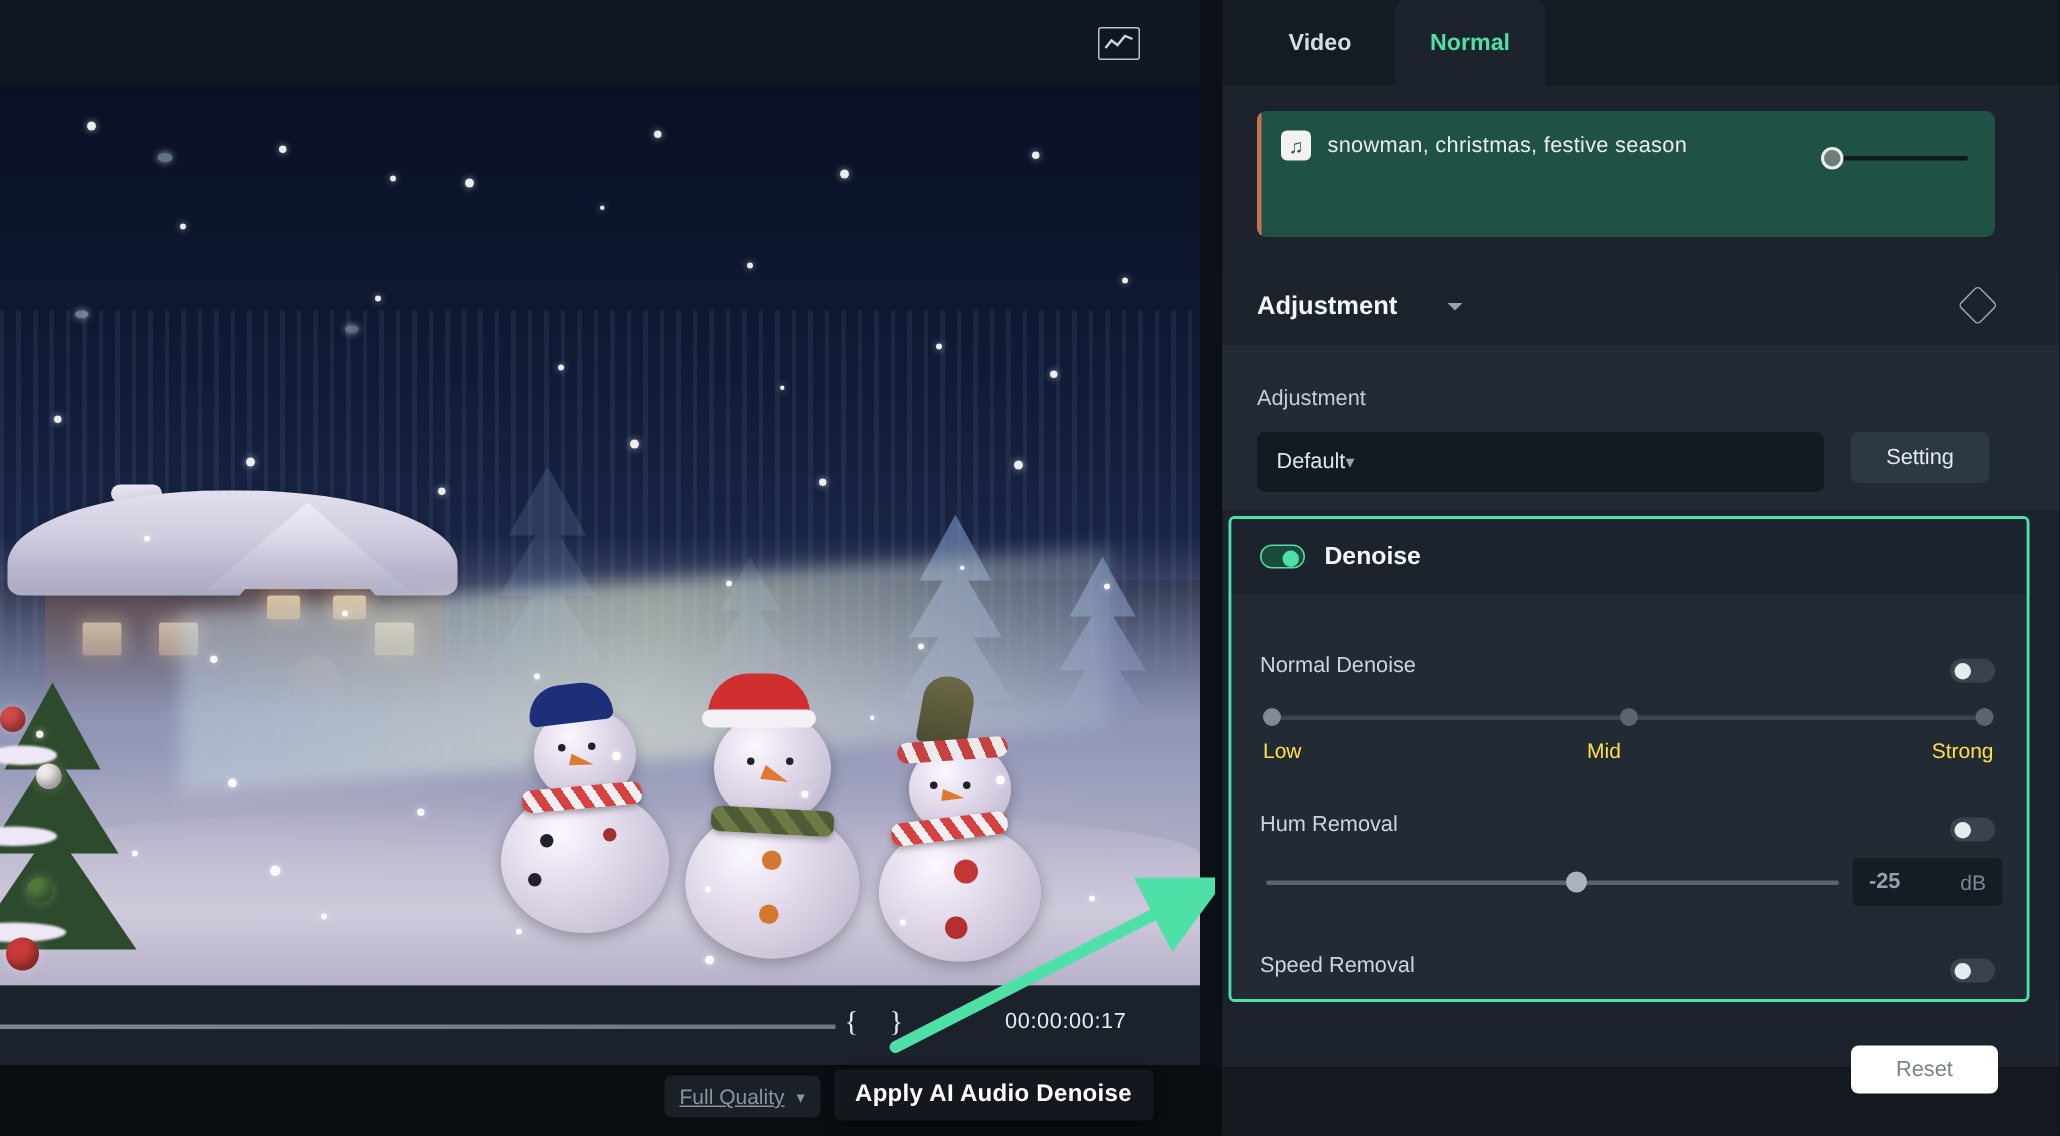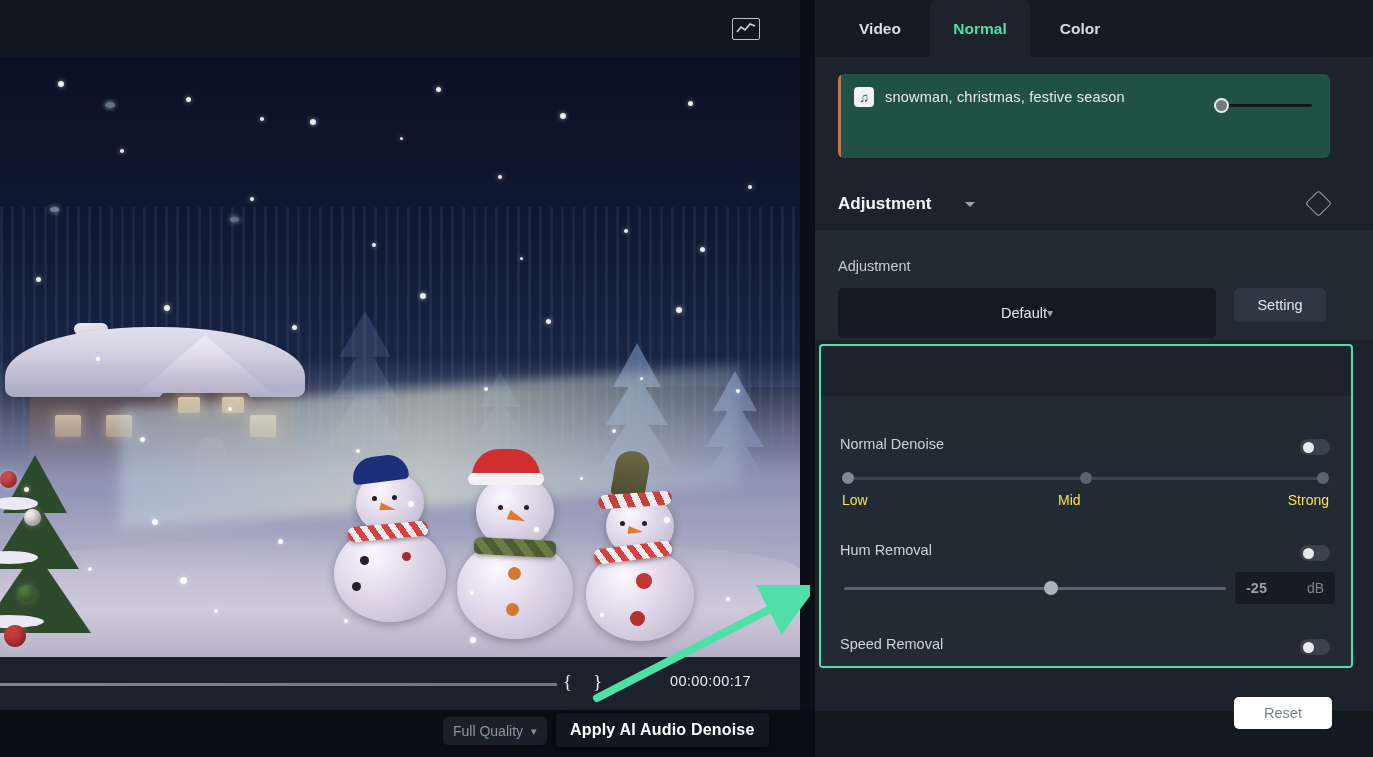--- a/index.html
+++ b/index.html
@@ -191,21 +191,21 @@
   #bottom-bar{
     position:absolute;left:0;top:710px;width:815px;height:47px;
     background:#0a0d12;
     display:flex;align-items:center;
   }
   #quality-select{
     position:absolute;left:443px;top:717px;height:28px;
     padding:0 10px; display:flex;align-items:center;gap:8px;
     background:#1a2028;border-radius:5px;cursor:pointer;
   }
-  #quality-select .lbl{color:#8b939d;font-size:14px;}
+  #quality-select .lbl{color:#8b939d;font-size:14px;text-decoration:underline;}
   #quality-select .chev{color:#8b939d;font-size:11px;}
   #toolbar-icons{
     position:absolute;left:570px;top:714px;display:flex;gap:22px;align-items:center;
     opacity:.45;
   }
   #toolbar-icons .ti{width:26px;height:24px;border:1.4px solid #aeb6c0;border-radius:3px;}
   #toolbar-icons .ti.circ{border-radius:50%;width:24px;height:24px;}
   #apply-tooltip{
     position:absolute;left:556px;top:713px;height:34px;
     background:#14181e;border-radius:4px;
@@ -282,23 +282,23 @@
     position:absolute;right:45px;top:16px;width:19px;height:19px;
     border:1.6px solid #9aa3ad;transform:rotate(45deg);border-radius:3px;cursor:pointer;
   }
 
   #eq-block{
     position:absolute;left:815px;top:230px;width:558px;height:110px;
     background:#222a34;
   }
   #eq-label{position:absolute;left:23px;top:28px;color:#c4ccd5;font-size:14.5px;}
   #eq-select{
-    position:absolute;left:23px;top:58px;width:378px;height:50px;
+    position:absolute;left:23px;top:58px;width:378px;height:40px;
     background:#141a21;border-radius:5px;
-    display:flex;align-items:center;justify-content:center;
+    display:flex;align-items:center;justify-content:flex-start;
     padding:0 13px;cursor:pointer;
   }
   #eq-select .val{color:#dfe5ec;font-size:14.5px;}
   #eq-select .chev{color:#9aa3ad;font-size:12px;}
   #eq-setting-btn{
     position:absolute;left:419px;top:58px;width:92px;height:34px;
     background:#2e3844;border-radius:5px;
     display:flex;align-items:center;justify-content:center;
     color:#e3e9f0;font-size:14.5px;cursor:pointer;
   }
@@ -567,21 +567,20 @@
         </marker>
       </defs>
       <line x1="12" y1="113" x2="205" y2="14" stroke="#4fe0a8" stroke-width="8" stroke-linecap="round" marker-end="url(#ah)"></line>
     </svg>
   </div>
 
   <div id="right-panel">
     <div id="tabs">
       <div class="tab">Video</div>
       <div class="tab active">Normal</div>
-      <div class="tab">Color</div>
     </div>
   </div>
 
   <div id="clip-card">
     <div class="leftbar"></div>
     <div id="clip-head">
       <div id="music-icon">♫</div>
       <div id="clip-title">snowman, christmas, festive season</div>
     </div>
     <div id="clip-volume">
@@ -599,20 +598,26 @@
   <div id="eq-block">
     <div id="eq-label">Adjustment</div>
     <div id="eq-select">
       <span class="val">Default</span>
       <span class="chev">▾</span>
     </div>
     <div id="eq-setting-btn">Setting</div>
   </div>
 
   <div id="denoise-box">
+    <div id="denoise-header">
+      <div class="toggle on">
+          <div class="knob"></div>
+        </div>
+      <div id="denoise-title">Denoise</div>
+    </div>
     <div id="denoise-body">
 
       <div class="dn-row" style="top:40px;height:24px;">
         <div class="dn-label">Normal Denoise</div>
         <div class="dn-toggle toggle off" style="top:3px;">
             <div class="knob"></div>
           </div>
       </div>
       <div id="nd-slider">
         <div class="trk"></div>

